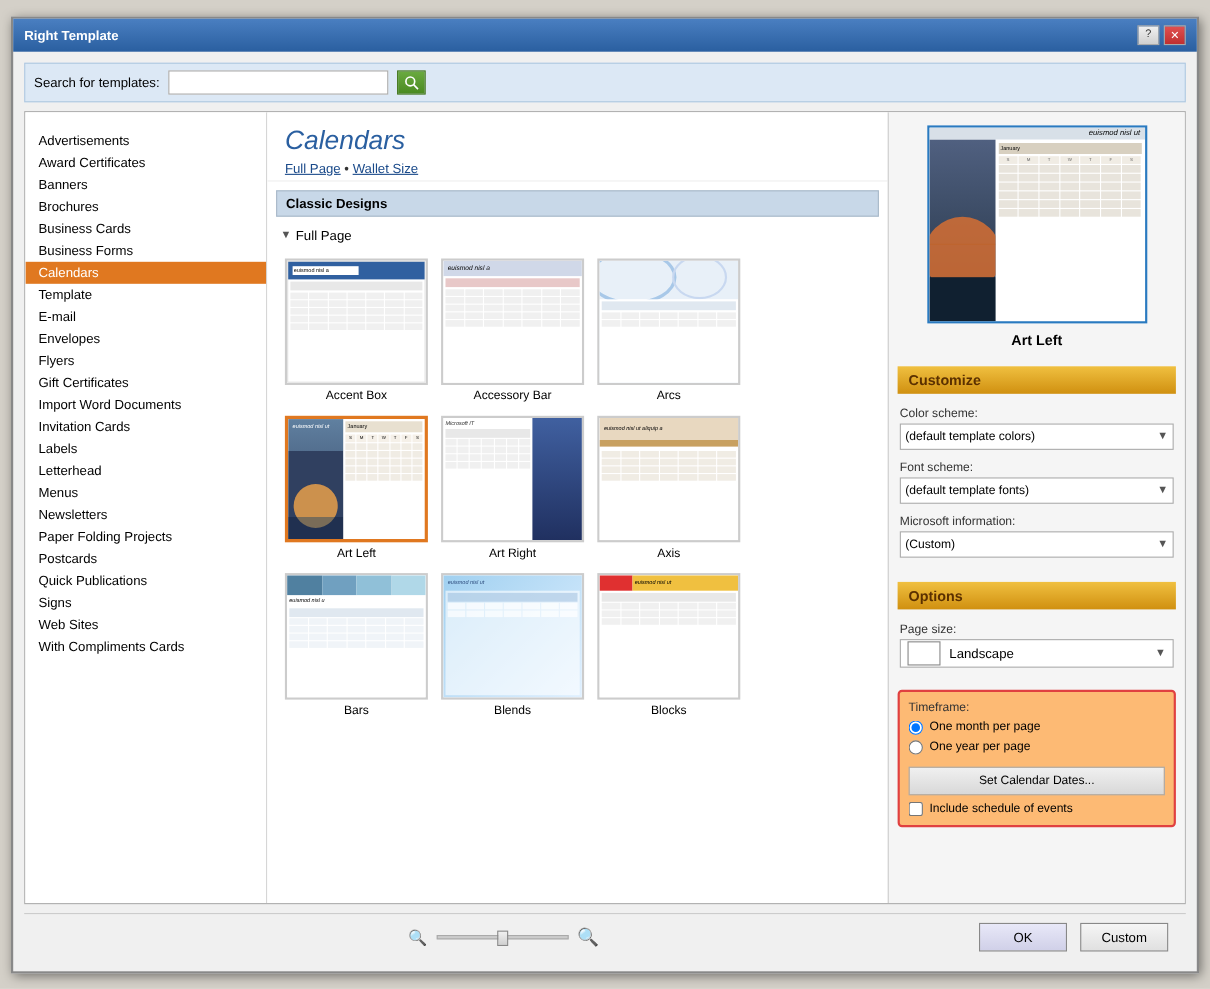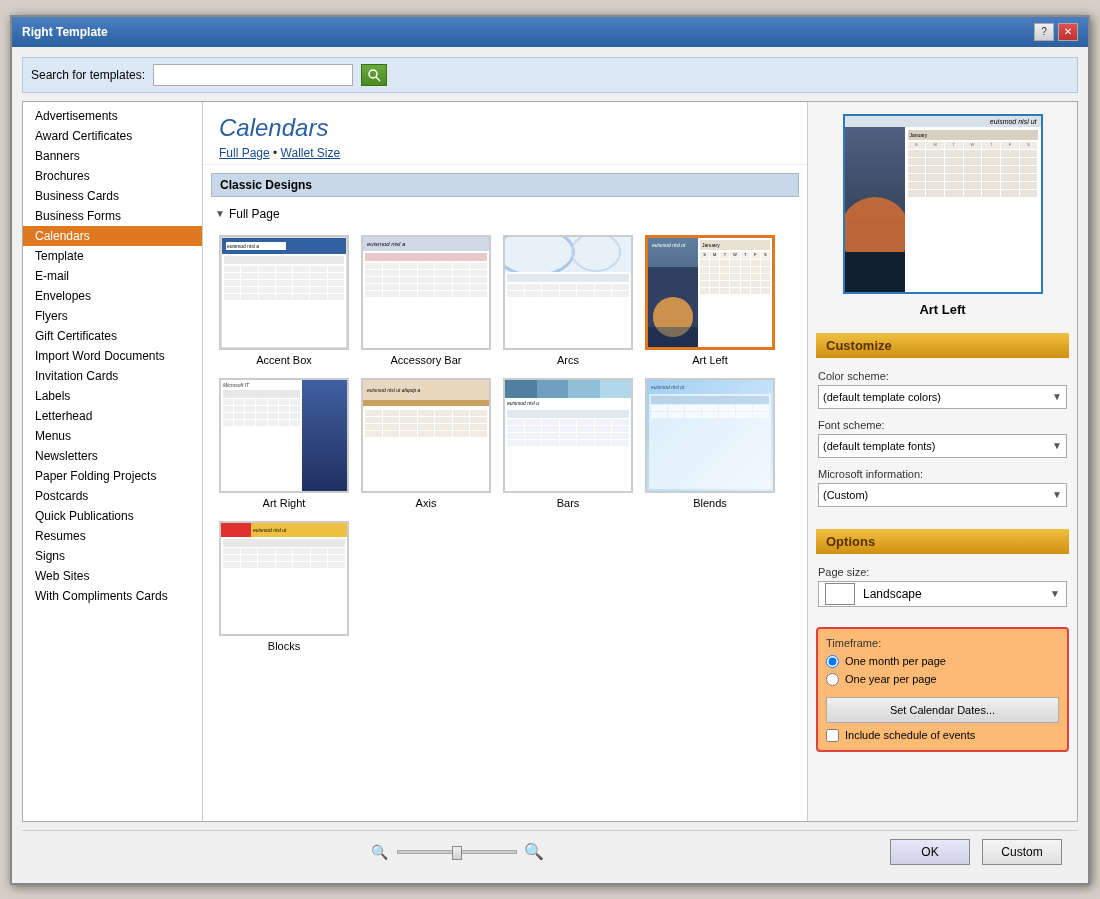--- a/index.html
+++ b/index.html
@@ -98,26 +98,26 @@
     }
     .main-content {
       flex: 1;
       display: flex;
       gap: 0;
       overflow: hidden;
       border: 1px solid #aaa;
       background: white;
     }
     .left-panel {
-      width: 180px;
+      width: 220px;
       flex-shrink: 0;
       border-right: 1px solid #ccc;
       overflow-y: auto;
       background: white;
-      padding: 4px 0;
+      padding: 16px 0;
     }
     .left-panel::-webkit-scrollbar { width: 16px; }
     .left-panel::-webkit-scrollbar-track { background: #f0f0f0; border-left: 1px solid #ccc; }
     .left-panel::-webkit-scrollbar-thumb { background: #c0c0c0; border: 1px solid #aaa; }
     .sidebar-item {
       padding: 3px 12px;
       cursor: pointer;
       font-size: 12px;
       color: #000;
     }
@@ -464,21 +464,20 @@
         <div class="sidebar-item">Gift Certificates</div>
         <div class="sidebar-item">Import Word Documents</div>
         <div class="sidebar-item">Invitation Cards</div>
         <div class="sidebar-item">Labels</div>
         <div class="sidebar-item">Letterhead</div>
         <div class="sidebar-item">Menus</div>
         <div class="sidebar-item">Newsletters</div>
         <div class="sidebar-item">Paper Folding Projects</div>
         <div class="sidebar-item">Postcards</div>
         <div class="sidebar-item">Quick Publications</div>
-        <div class="sidebar-item">Resumes</div>
         <div class="sidebar-item">Signs</div>
         <div class="sidebar-item">Web Sites</div>
         <div class="sidebar-item">With Compliments Cards</div>
       </div>
 
       <div class="center-panel">
         <div class="template-header">
           <div class="template-title">Calendars</div>
           <div class="template-sizes">
             <span>Full Page</span>

